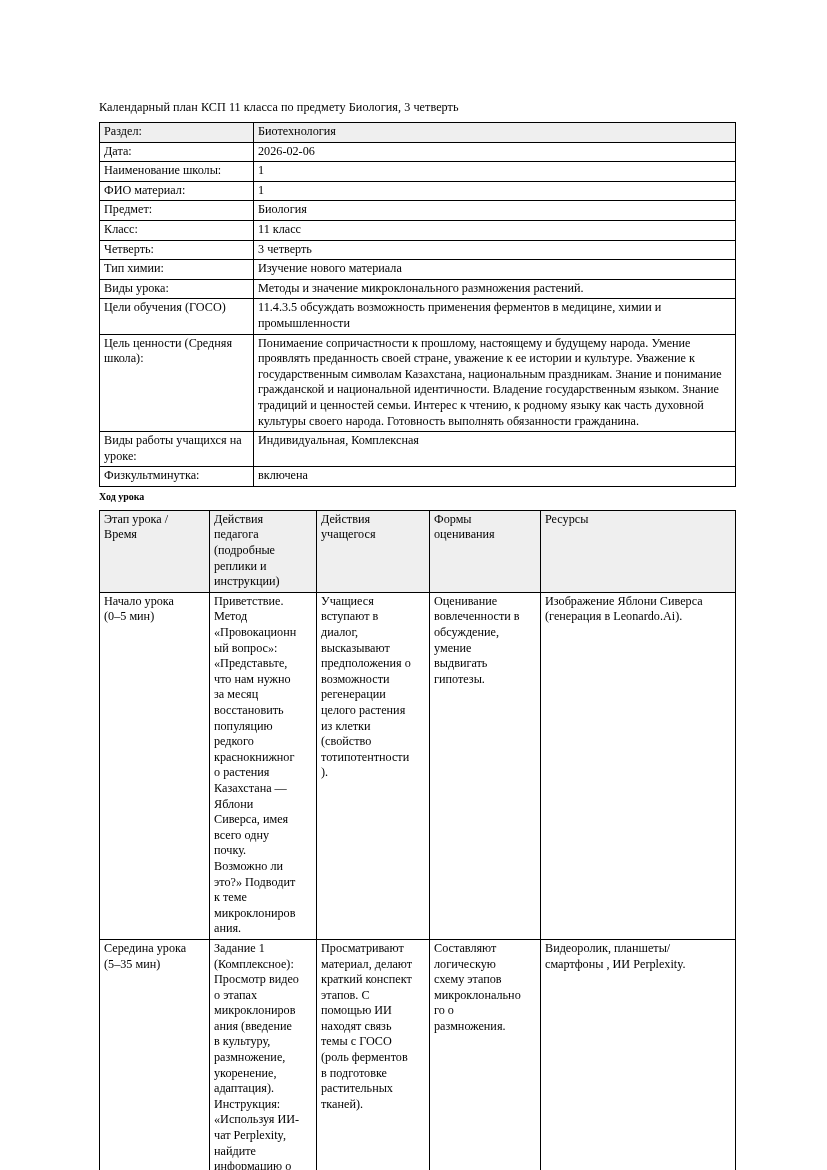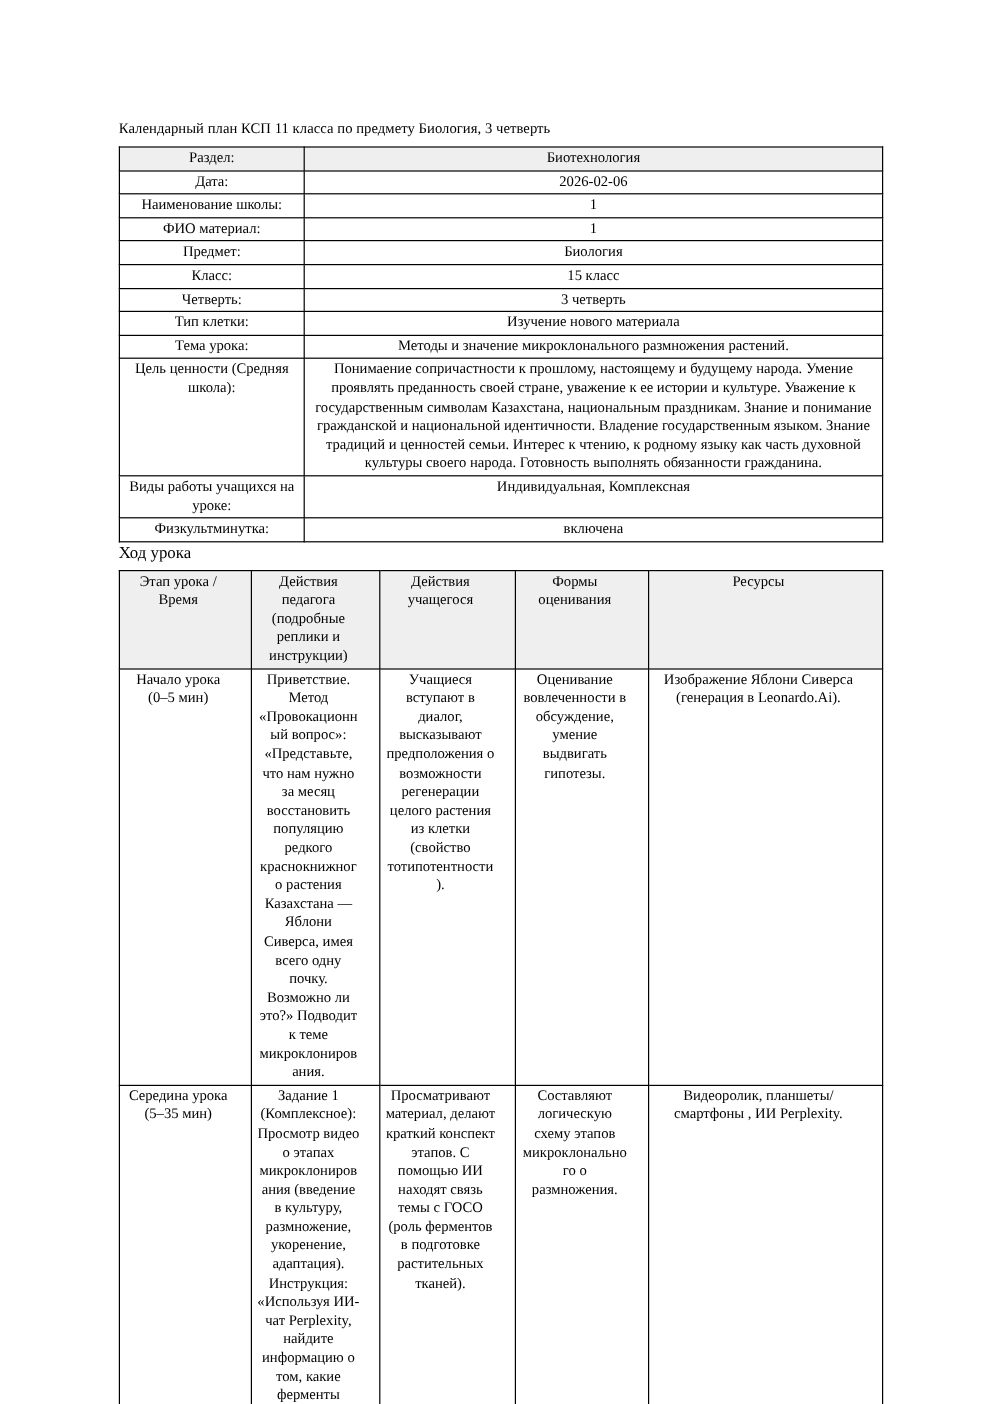--- a/index.html
+++ b/index.html
@@ -31,36 +31,37 @@
     border-collapse: collapse;
     table-layout: fixed;
     width: 636px;
     font-size: 12.2px;
     line-height: 15.6px;
   }
   table td, table th {
     border: 1px solid #000000;
     padding: 1px 4px 2px 4px;
     vertical-align: top;
-    text-align: center;
+    text-align: left;
     font-weight: normal;
     word-wrap: break-word;
     overflow-wrap: break-word;
     hyphens: none;
   }
   
   .info-table col.c1 { width: 154px; }
   .info-table col.c2 { width: 482px; }
   .info-table tr.shaded td { background: #efefef; }
 
   
   .section-caption {
-    font-size: 14px;
+    font-size: 10px;
     line-height: 15px;
     margin: 2px 0 6px 0;
+    font-weight: bold;
   }
 
   
   .lesson-table col.l1 { width: 110px; }
   .lesson-table col.l2 { width: 107px; }
   .lesson-table col.l3 { width: 113px; }
   .lesson-table col.l4 { width: 111px; }
   .lesson-table col.l5 { width: 195px; }
   .lesson-table thead td { background: #efefef; }
   .lesson-table td { padding: 1px 16px 2px 4px; }
@@ -95,33 +96,37 @@
         <tr>
           <td>ФИО материал:</td>
           <td>1</td>
         </tr>
         <tr>
           <td>Предмет:</td>
           <td>Биология</td>
         </tr>
         <tr>
           <td>Класс:</td>
-          <td>15 класс</td>
+          <td>11 класс</td>
         </tr>
         <tr>
           <td>Четверть:</td>
           <td>3 четверть</td>
         </tr>
         <tr>
-          <td>Тип клетки:</td>
+          <td>Тип химии:</td>
           <td>Изучение нового материала</td>
         </tr>
         <tr>
-          <td>Тема урока:</td>
+          <td>Виды урока:</td>
           <td>Методы и значение микроклонального размножения растений.</td>
+        </tr>
+        <tr>
+          <td>Цели обучения (ГОСО)</td>
+          <td>11.4.3.5 обсуждать возможность применения ферментов в медицине, химии и промышленности</td>
         </tr>
         <tr>
           <td>Цель ценности (Средняя школа):</td>
           <td>Понимаение сопричастности к прошлому, настоящему и будущему народа. Умение проявлять преданность своей стране, уважение к ее истории и культуре. Уважение к государственным символам Казахстана, национальным праздникам. Знание и понимание гражданской и национальной идентичности. Владение государственным языком. Знание традиций и ценностей семьи. Интерес к чтению, к родному языку как часть духовной культуры своего народа. Готовность выполнять обязанности гражданина.</td>
         </tr>
         <tr>
           <td>Виды работы учащихся на уроке:</td>
           <td>Индивидуальная, Комплексная</td>
         </tr>
         <tr>

